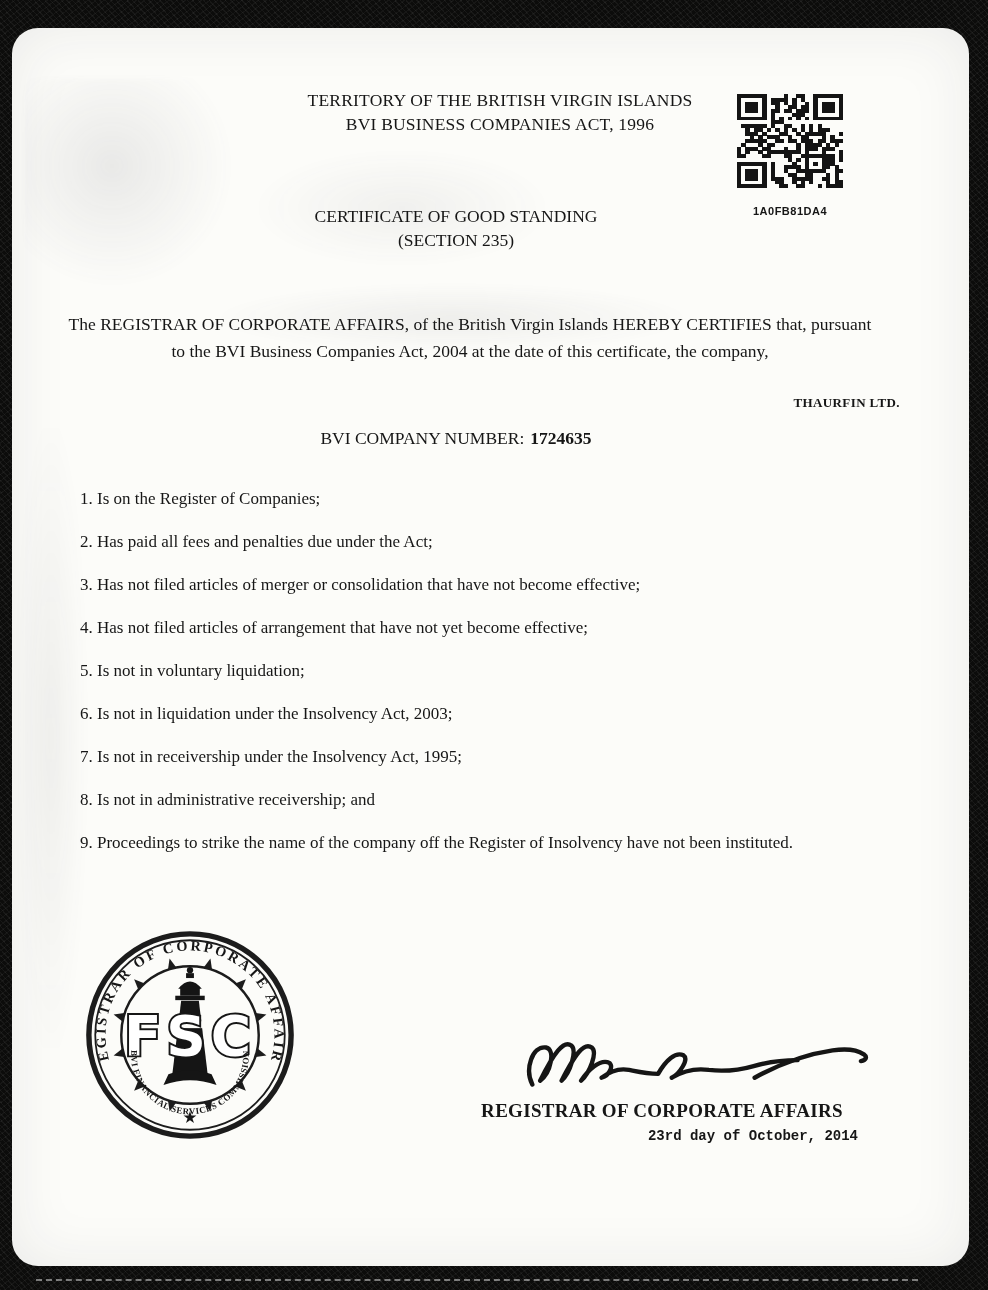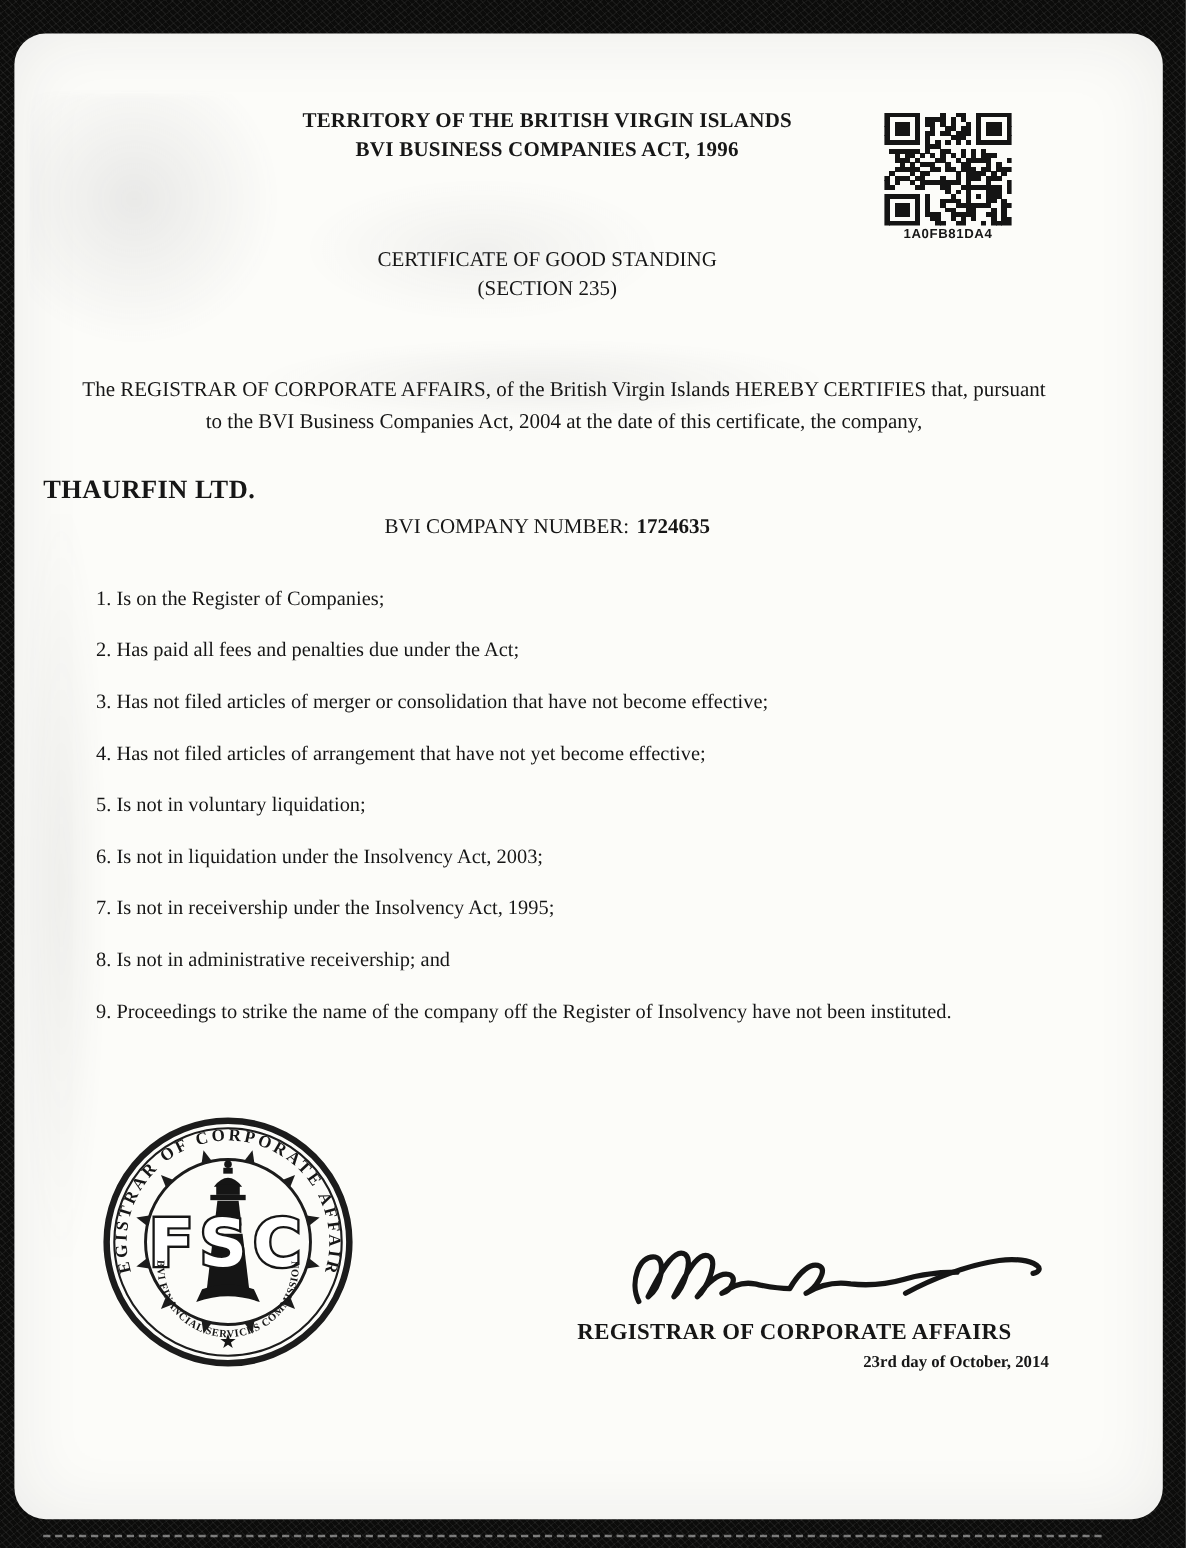--- a/index.html
+++ b/index.html
@@ -25,54 +25,54 @@
   .sm1{left:12px; top:50px; width:220px; height:220px;
     background:radial-gradient(ellipse at 40% 40%, rgba(70,70,85,0.10), transparent 65%); filter:blur(2px);}
   .sm2{left:200px; top:255px; width:480px; height:70px;
     background:radial-gradient(ellipse at center, rgba(60,60,70,0.07), transparent 70%); filter:blur(2px);}
   .sm3{left:4px; top:400px; width:70px; height:620px;
     background:radial-gradient(ellipse at center, rgba(50,50,55,0.06), transparent 75%); filter:blur(3px);}
   .sm4{left:240px; top:120px; width:300px; height:120px;
     background:radial-gradient(ellipse at center, rgba(60,60,70,0.06), transparent 70%); filter:blur(2px);}
 
   .header{position:absolute; top:60px; left:0; width:888px; text-align:center;
-    font-weight:bold; font-size:17.5px; line-height:24px; letter-spacing:0.2px;}
+    font-weight:normal; font-size:17.5px; line-height:24px; letter-spacing:0.2px;padding-left:44px;}
   .qr-block{position:absolute; left:722px; top:66px; width:112px; text-align:center;}
   .qr-block svg{width:106px; height:94px; display:block; margin:0 auto;}
-  .qr-label{margin-top:1px; font:bold 11px "Liberation Sans", sans-serif; letter-spacing:0.5px;}
+  .qr-label{margin-top:17px; font:bold 11px "Liberation Sans", sans-serif; letter-spacing:0.5px;}
 
   .title{position:absolute; top:176px; left:0; width:888px; text-align:center;
     font-weight:normal; font-size:17.5px; line-height:24px;}
 
   .intro{position:absolute; top:283px; left:52px; width:812px; margin:0;
     text-align:center; font-size:17.5px; line-height:27px;}
 
-  .company-name{position:absolute; top:367px; left:0; width:888px; text-align:left;
-    font-weight:bold; font-size:22px; letter-spacing:0.4px;margin-left:24px;}
+  .company-name{position:absolute; top:367px; left:0; width:888px; text-align:right;
+    font-weight:bold; font-size:13px; letter-spacing:0.4px;}
   .company-number{position:absolute; top:400px; left:0; width:888px; text-align:center;
     font-size:17.5px;}
   .company-number .num{font-weight:bold; margin-left:6px;}
 
   .statements{position:absolute; top:459px; left:68px; width:748px; font-size:17px;}
   .stmt{margin-bottom:19px; line-height:24px;}
 
   .seal{position:absolute; left:70px; top:899px; width:216px; height:216px;}
   .seal svg{width:216px; height:216px;}
   .seal-outer-text{font:bold 14.5px "Liberation Serif", serif; letter-spacing:2.6px; fill:var(--ink);}
   .seal-inner-text{font:bold 9px "Liberation Serif", serif; letter-spacing:0.6px; fill:var(--ink);}
   .fsc-text{font:bold 56px "DejaVu Sans", sans-serif; letter-spacing:5px;
     fill:#ffffff; stroke:var(--ink); stroke-width:4px; paint-order:stroke;}
   .seal-star{font-size:17px; fill:var(--ink);}
 
   .signature{position:absolute; left:503px; top:1000px; width:372px; height:78px;}
   .signature svg{width:100%; height:100%;}
   .signoff-title{position:absolute; top:1072px; left:450px; width:400px; text-align:center;
     font-weight:bold; font-size:19px; letter-spacing:0.3px;}
-  .signoff-date{position:absolute; top:1100px; left:466px; width:396px; text-align:right;
-    font-weight:bold; font-size:14px;}
+  .signoff-date{position:absolute; top:1100px; left:450px; width:396px; text-align:right;
+    font-weight:bold; font-size:14px;font-family:Liberation Mono, monospace;}
 </style>
 </head>
 <body>
 
 <div class="scan">
   <div class="frame-dash"></div>
 
   <div class="page">
     <div class="smudge sm1"></div>
     <div class="smudge sm2"></div>

